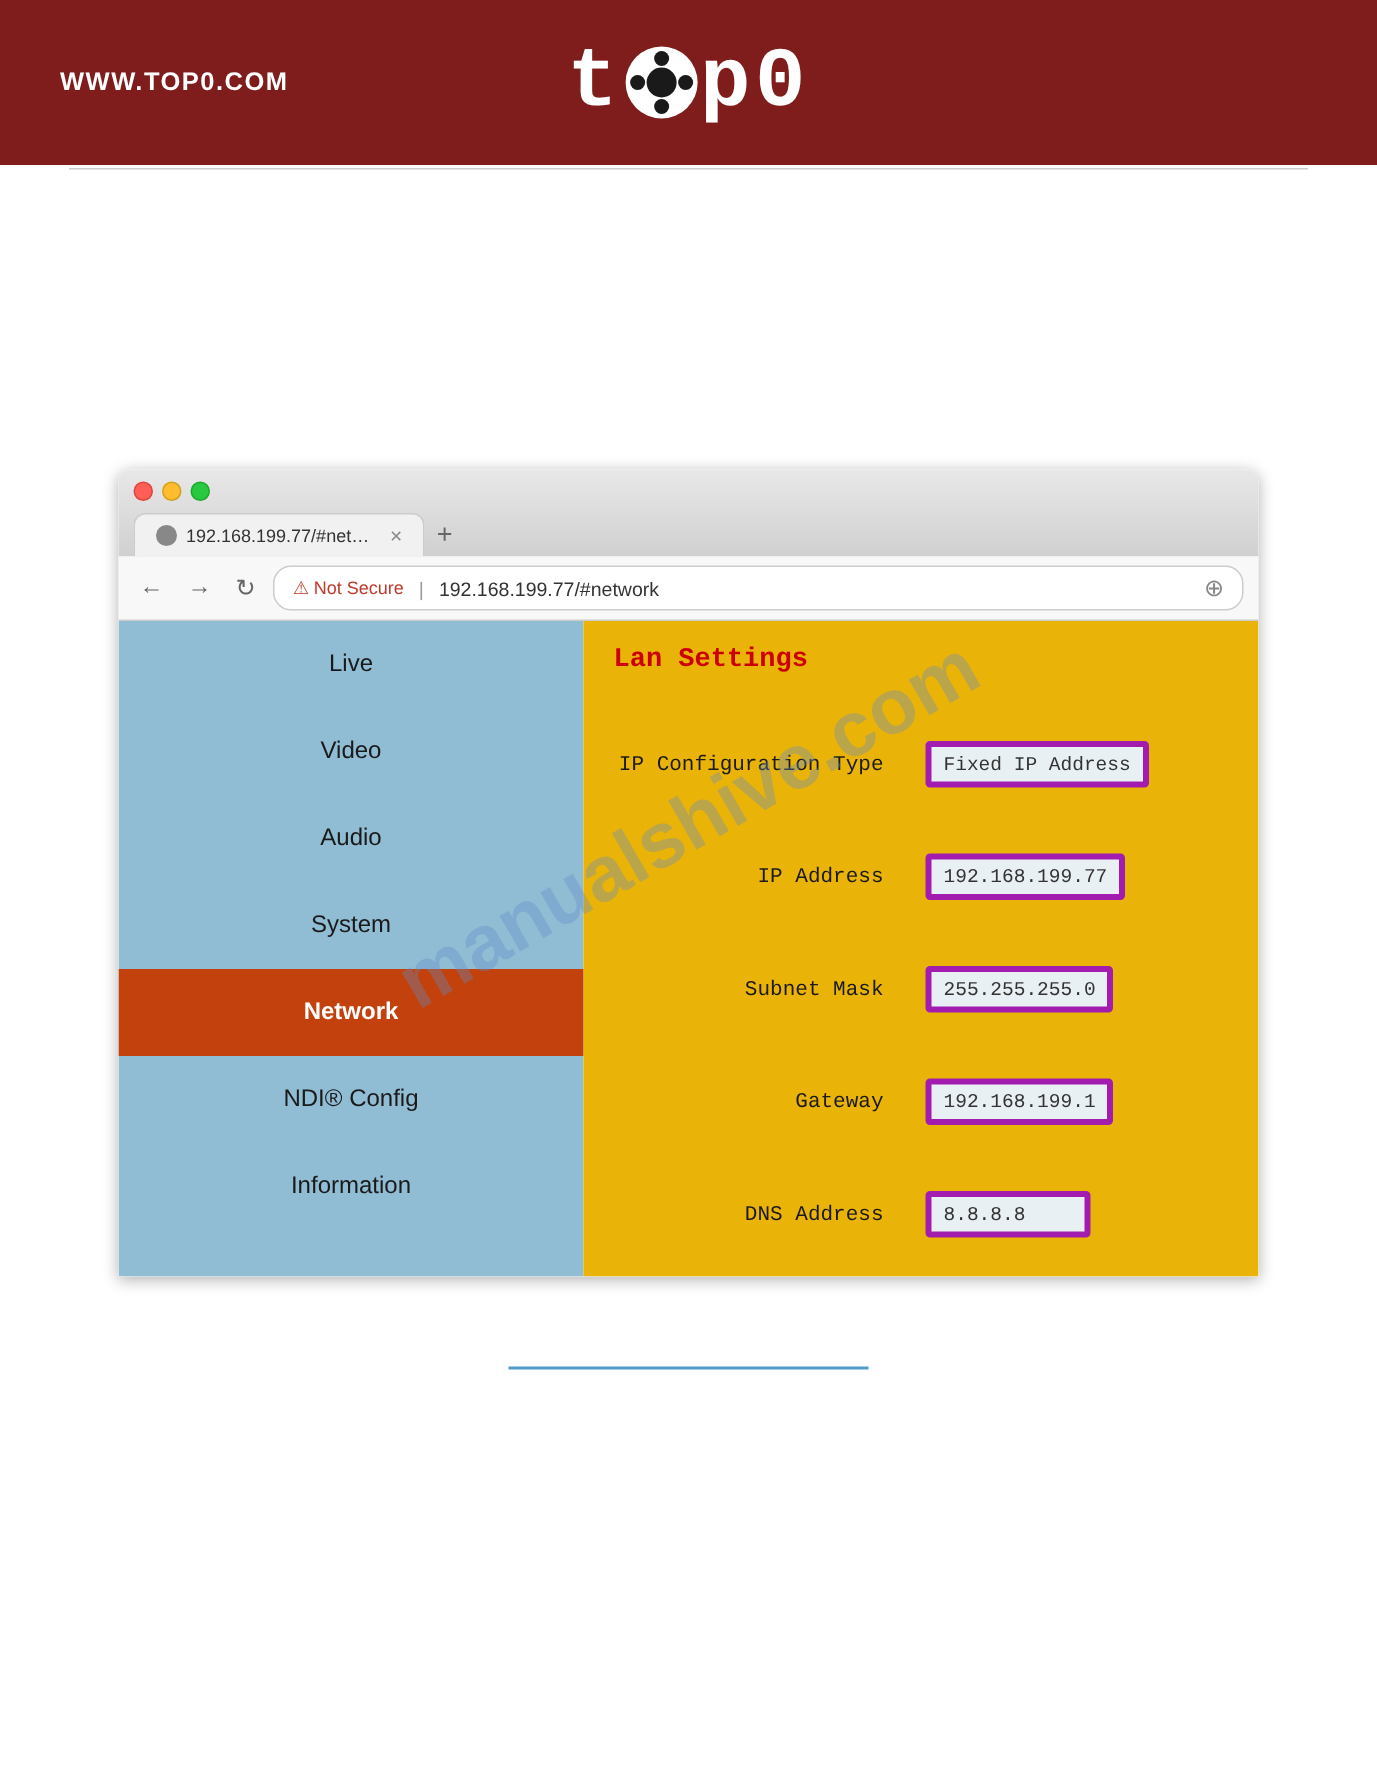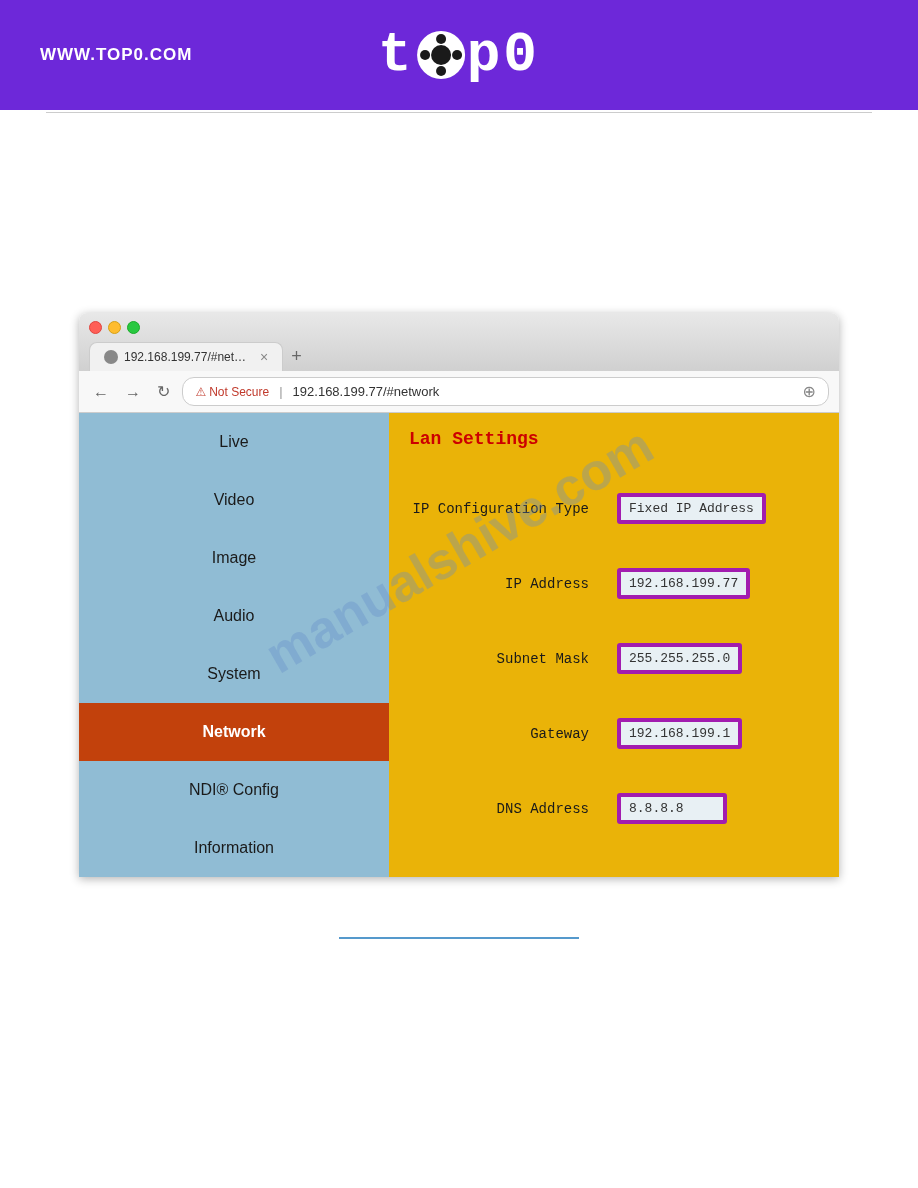--- a/index.html
+++ b/index.html
@@ -6,21 +6,21 @@
     body {
       width: 918px;
       min-height: 1188px;
       background: #ffffff;
       font-family: Arial, sans-serif;
       position: relative;
     }
 
     
     .header {
-      background: #6d28d9;
+      background: #7f1d1d;
       width: 100%;
       height: 110px;
       display: flex;
       align-items: center;
       justify-content: space-between;
       padding: 0 40px;
       position: relative;
     }
     .header-left {
       color: #ffffff;
@@ -315,23 +315,20 @@
     <div class="app-container">
 
       <div class="sidebar">
         <div class="sidebar-item">
           <span>Live</span>
         </div>
         <div class="sidebar-item">
           <span>Video</span>
         </div>
         <div class="sidebar-item">
-          <span>Image</span>
-        </div>
-        <div class="sidebar-item">
           <span>Audio</span>
         </div>
         <div class="sidebar-item">
           <span>System</span>
         </div>
         <div class="sidebar-item active">
           <span>Network</span>
         </div>
         <div class="sidebar-item">
           <span>NDI® Config</span>

